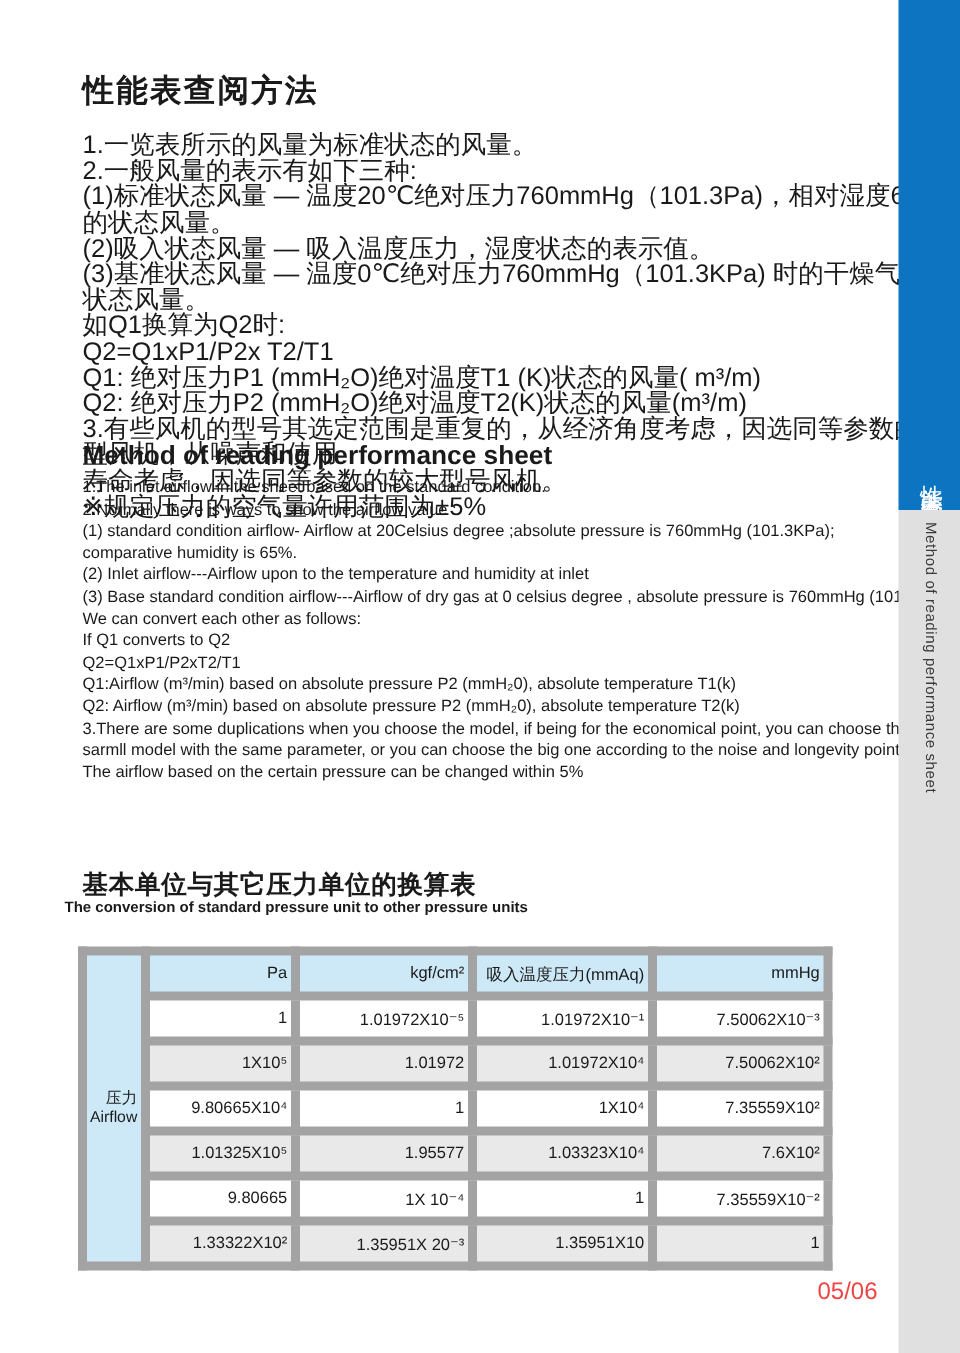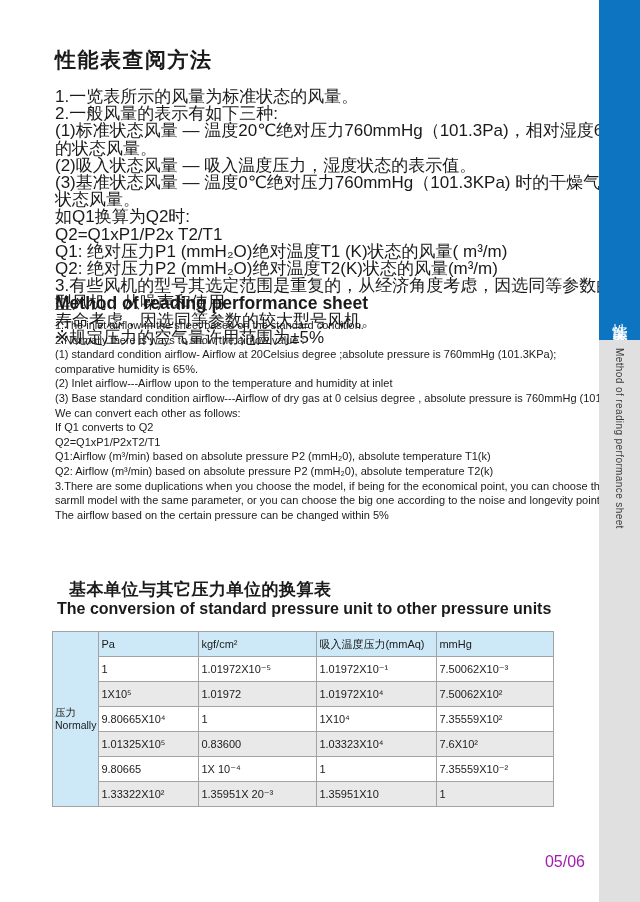--- a/index.html
+++ b/index.html
@@ -6,39 +6,39 @@
   .page {
     position:relative; width:640px; height:902px; background:#fff; overflow:hidden;
     font-family:"Liberation Sans","DejaVu Sans",sans-serif; color:#1a1a1a;text-decoration:underline;
   }
   .abs { position:absolute; }
 
   .cn-title   { left:55px; top:46px;  font-size:21px; font-weight:700; letter-spacing:1.5px; }
   .cn-body    { left:55px; top:88px;  font-size:17px; line-height:17.2px; white-space:pre-line; }
   .en-title   { left:55px; top:293px; font-size:17.5px; font-weight:700; }
   .en-body    { left:55px; top:318px; font-size:11px;  line-height:14.6px; white-space:pre-line; }
-  .s2-title-cn{ left:69px; top:578px; font-size:17px;  font-weight:700; letter-spacing:0.5px; }
-  .s2-title-en{ left:57px; top:600px; font-size:16px;font-weight:700; }
+  .s2-title-cn{ left:55px; top:578px; font-size:17px;  font-weight:700; letter-spacing:0.5px; }
+  .s2-title-en{ left:43px; top:600px; font-size:10px;font-weight:700; }
 
   .conv-table {
     position:absolute; left:52px; top:631px;
     border-collapse:collapse; table-layout:fixed;
   }
   .conv-table th, .conv-table td {
-    border:1px solid #a3a3a3; height:24px; font-size:11px; font-weight:400;
-    text-align:left; vertical-align:middle; padding:0 2px; background:#fff;
+    border:6px solid #a3a3a3; height:24px; font-size:11px; font-weight:400;
+    text-align:right; vertical-align:middle; padding:0 2px; background:#fff;
   }
   .conv-table th { background:var(--table-blue,#cde9f7); }
   .conv-table td.rowhead {
     background:var(--table-blue,#cde9f7); white-space:pre-line;
     font-size:10.5px; line-height:13px;
   }
   .conv-table tr.alt td { background:var(--table-gray,#e9e9e9); }
 
-  .page-number { right:55px; top:853px; font-size:16px; color:#a21caf;margin-left:23px; }
+  .page-number { right:55px; top:853px; font-size:16px; color:#ef4444;margin-left:23px; }
 
   .sidebar-blue {
     right:0; top:0; width:41px; height:340px;
     background:var(--accent,#0d74c2);
   }
   .v-cn {
     position:absolute; bottom:8px; left:50%; transform:translateX(-50%);
     writing-mode:vertical-rl; font-size:15px; color:#fff; letter-spacing:3px;
   }
   .sidebar-gray {
@@ -92,21 +92,21 @@
     <colgroup>
       <col style="width:40px">
         <col style="width:100px">
         <col style="width:118px">
         <col style="width:120px">
         <col style="width:117px">
     </colgroup>
     <tbody id="conv-table-body">
         <tr>
           <td rowspan="7" class="rowhead">压力
-Normally</td>
+Airflow</td>
           <th>Pa</th>
           <th>kgf/cm²</th>
           <th>吸入温度压力(mmAq)</th>
           <th>mmHg</th>
         </tr>
         <tr>
           <td>1</td>
           <td>1.01972X10⁻⁵</td>
           <td>1.01972X10⁻¹</td>
           <td>7.50062X10⁻³</td>
@@ -118,21 +118,21 @@
           <td>7.50062X10²</td>
         </tr>
         <tr>
           <td>9.80665X10⁴</td>
           <td>1</td>
           <td>1X10⁴</td>
           <td>7.35559X10²</td>
         </tr>
         <tr class="alt">
           <td>1.01325X10⁵</td>
-          <td>0.83600</td>
+          <td>1.95577</td>
           <td>1.03323X10⁴</td>
           <td>7.6X10²</td>
         </tr>
         <tr>
           <td>9.80665</td>
           <td>1X 10⁻⁴</td>
           <td>1</td>
           <td>7.35559X10⁻²</td>
         </tr>
         <tr class="alt">

